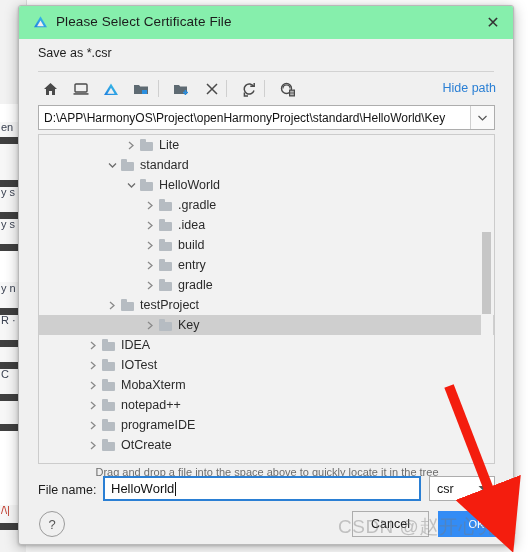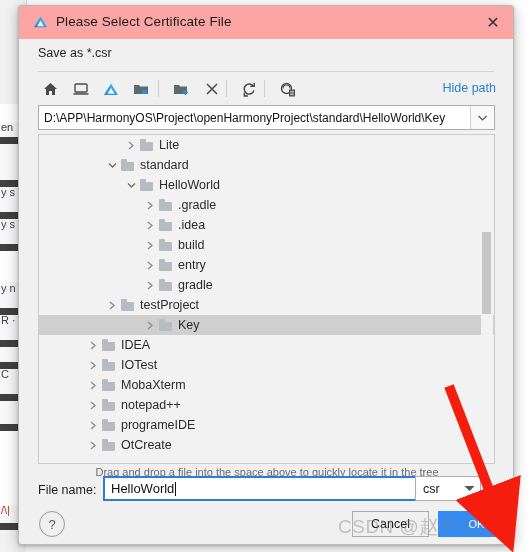--- a/index.html
+++ b/index.html
@@ -32,21 +32,21 @@
     position:absolute;left:18px;top:5px;width:496px;height:540px;
     background:#f0f0f0;
     border:1px solid #b9b9b9;
     border-radius:3px;
     box-shadow:0 3px 14px rgba(0,0,0,.28),0 1px 3px rgba(0,0,0,.18);
     box-sizing:border-box;
     overflow:hidden;
   }
 
   
-  #titlebar{position:relative;height:33px;background:#fca5a5;}
+  #titlebar{position:relative;height:33px;background:#86efac;}
   #title-icon{position:absolute;left:13px;top:8px;width:17px;height:17px;}
   #title-text{
     position:absolute;left:37px;top:8px;
     font-size:13.5px;color:#1c1c1c;letter-spacing:.1px;
   }
   #close-btn{
     position:absolute;right:10px;top:7px;width:20px;height:20px;
     color:#333;font-size:16px;line-height:20px;text-align:center;
     cursor:pointer;user-select:none;font-family:"DejaVu Sans",sans-serif;
   }
@@ -137,21 +137,21 @@
   
   #fn-label{position:absolute;left:19px;top:477px;font-size:12.5px;color:#1c1c1c;}
   #fn-input{
     position:absolute;left:84px;top:470px;width:318px;height:25px;
     border:2px solid #2a7fd4;background:#ffffff;box-sizing:border-box;
     display:flex;align-items:center;padding-left:6px;
     font-size:13px;color:#111;
   }
   #fn-caret{display:inline-block;width:1px;height:14px;background:#111;margin-left:1px;}
   #ext-combo{
-    position:absolute;left:396px;top:470px;width:66px;height:25px;
+    position:absolute;left:410px;top:470px;width:66px;height:25px;
     border:1px solid #adadad;background:#ffffff;box-sizing:border-box;
     display:flex;align-items:stretch;cursor:pointer;
   }
   #ext-text{flex:1;display:flex;align-items:center;padding-left:7px;font-size:12.5px;color:#141414;}
   #ext-arrow{width:22px;display:flex;align-items:center;justify-content:center;}
 
   
   #help-btn{
     position:absolute;left:20px;top:505px;width:24px;height:24px;
     border:1px solid #9a9a9a;border-radius:50%;

